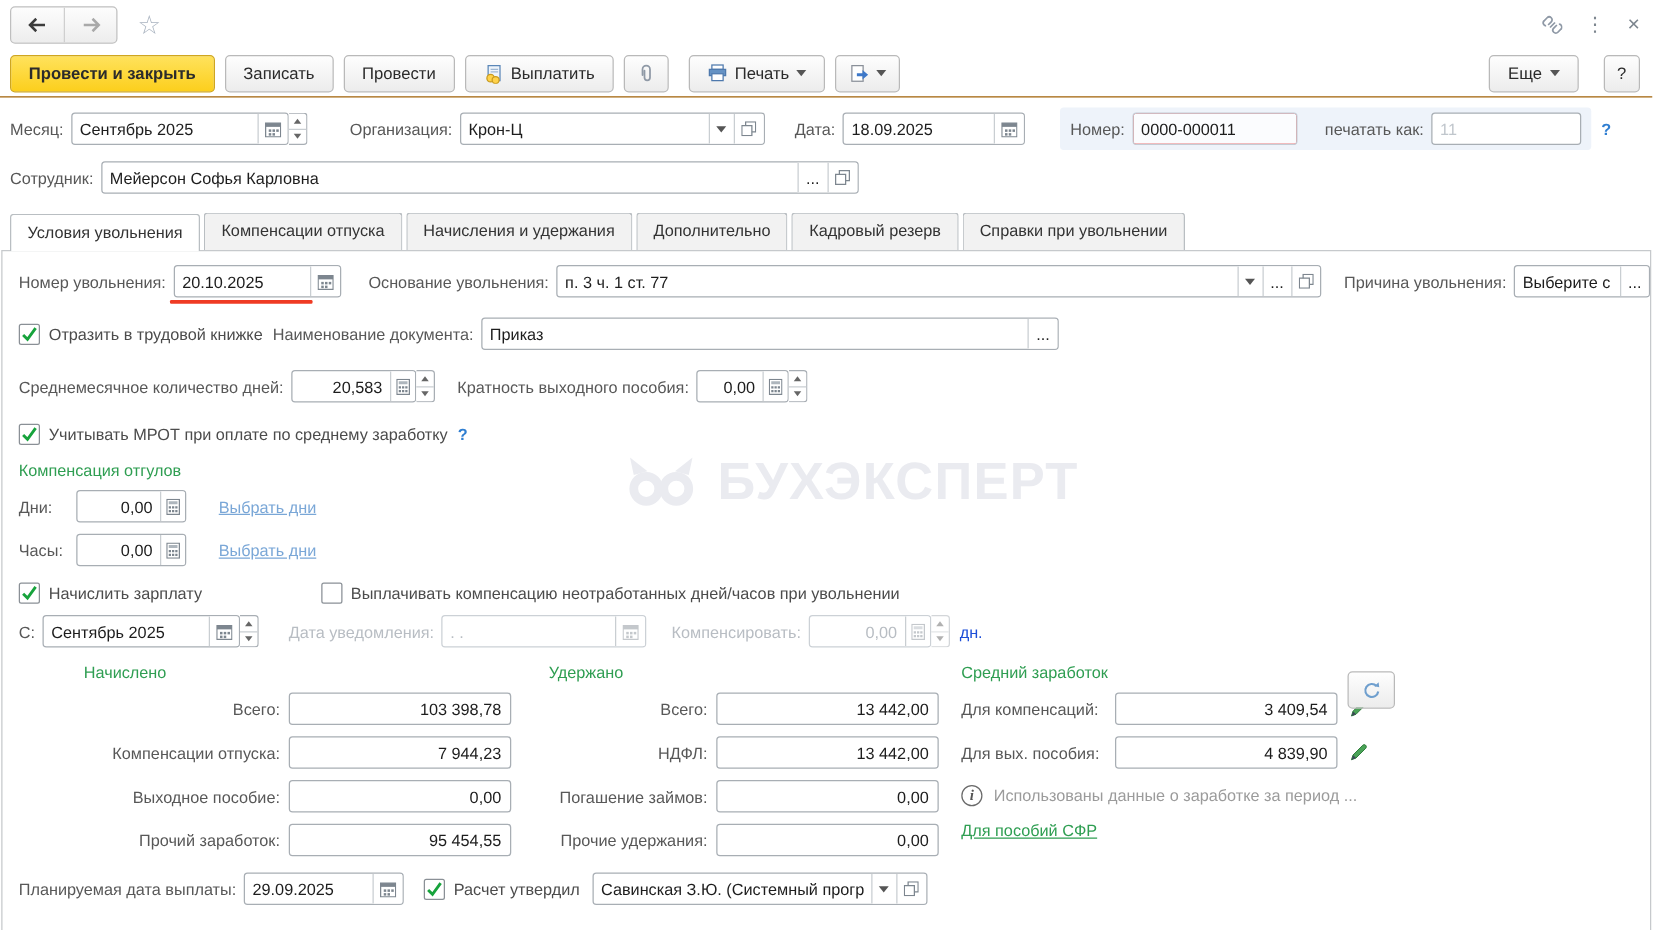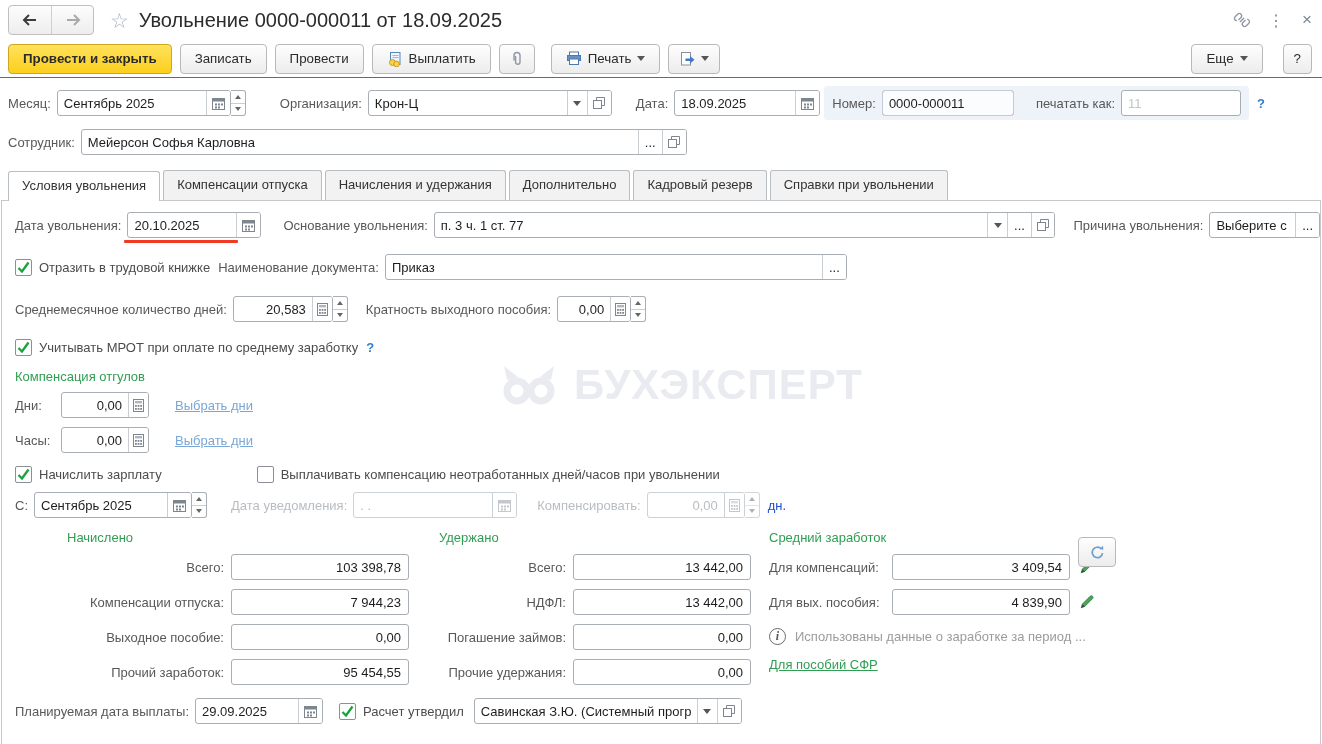--- a/index.html
+++ b/index.html
@@ -99,21 +99,20 @@
             <path d="M7 1 L2 6 l5 5 M2 6 h12" stroke="#3c3c3c" stroke-width="2" fill="none"></path>
           </svg>
       </button>
       <button class="navbtn">
         <svg width="16" height="12" viewBox="0 0 16 12">
             <path d="M9 1 l5 5 -5 5 M14 6 H2" stroke="#a9a9a9" stroke-width="2" fill="none"></path>
           </svg>
       </button>
     </div>
     <span class="star">☆</span>
-    <h1 class="title">Увольнение 0000-000011 от 18.09.2025</h1>
     <div class="winctl">
       <span class="ic">
         <svg width="17" height="17" viewBox="0 0 17 17">
             <g stroke="#8f99a6" stroke-width="1.4" fill="none">
               <path d="M7 10 l4-4"></path>
               <path d="M5.5 8 l2.5-2.5 a2.3 2.3 0 0 0-3.3-3.3 L2.3 4.6 a2.3 2.3 0 0 0 1.6 4"></path>
               <path d="M11.5 9 L9 11.5 a2.3 2.3 0 0 0 3.3 3.3 l2.4-2.4 a2.3 2.3 0 0 0-1.6-4" transform="translate(1,-1)"></path>
             </g>
           </svg>
       </span>
@@ -226,21 +225,21 @@
                 <rect x="3" y="6.5" width="2" height="2"></rect>
                 <rect x="6" y="6.5" width="2" height="2"></rect>
                 <rect x="9" y="6.5" width="2" height="2"></rect>
                 <rect x="3" y="9.5" width="2" height="2"></rect>
                 <rect x="6" y="9.5" width="2" height="2"></rect>
               </g>
             </svg>
           </span>
       </span>
 
-      <span class="bluebox" style="margin-left:4px">
+      <span class="bluebox" style="margin-left:28px">
         <span class="lab">Номер:</span>
         <span class="grp" style="background:#ef4444;border-color:#c4cbd4">
           <span class="txt" style="width:130px;background:#fbfcfe">0000-000011</span>
         </span>
         <span class="lab" style="margin-left:22px">печатать как:</span>
         <span class="grp">
           <span class="txt ph" style="width:118px">11</span>
         </span>
       </span>
       <span class="helpq">?</span>
@@ -276,21 +275,21 @@
       <svg width="66" height="42" viewBox="0 0 66 42">
         <path d="M6 2 L20 13 L9 16 Z" fill="#eaebf0"></path>
         <path d="M56 2 L42 13 L53 16 Z" fill="#eaebf0"></path>
         <circle cx="19" cy="27" r="10" fill="none" stroke="#eaebf0" stroke-width="7"></circle>
         <circle cx="43" cy="27" r="10" fill="none" stroke="#eaebf0" stroke-width="7"></circle>
       </svg>
       <span class="wmtext">БУХЭКСПЕРТ</span>
     </div>
 
     <div class="row" style="margin-top:11px">
-      <span class="lab">Дата увольнения:</span>
+      <span class="lab">Номер увольнения:</span>
       <span class="relwrap">
         <span class="grp">
           <span class="txt" style="width:108px">20.10.2025</span>
           <span class="gbtn">
               <svg width="13" height="13" viewBox="0 0 13 13">
                 <rect x="0.5" y="1.5" width="12" height="11" fill="#fff" stroke="#7d868f"></rect>
                 <rect x="0.5" y="1.5" width="12" height="3" fill="#7d868f"></rect>
                 <g fill="#7d868f">
                   <rect x="3" y="6.5" width="2" height="2"></rect>
                   <rect x="6" y="6.5" width="2" height="2"></rect>

